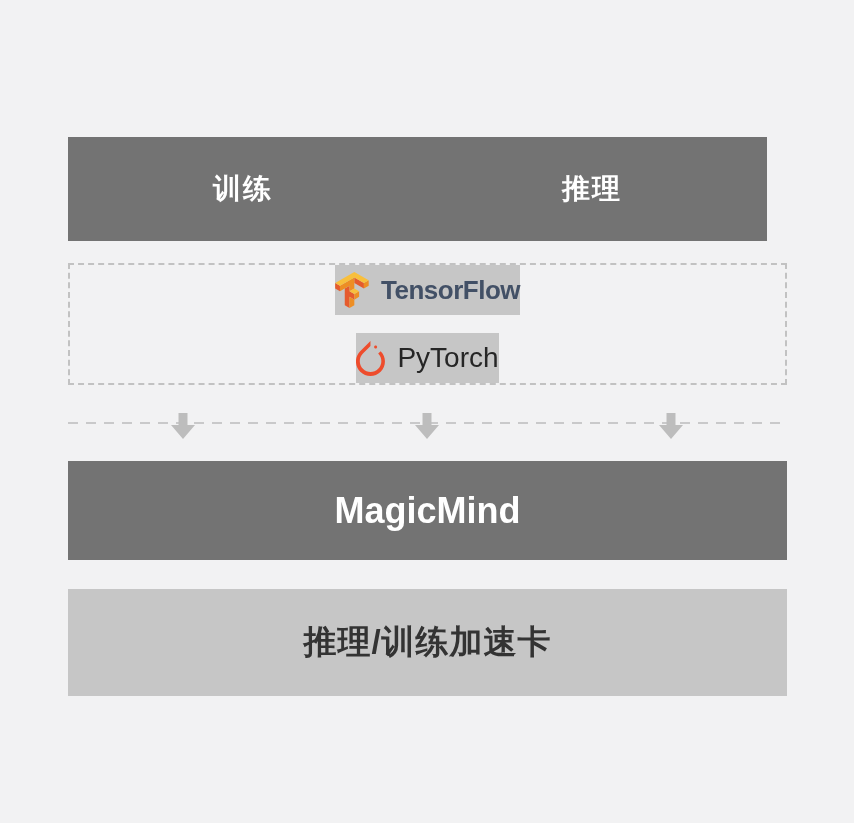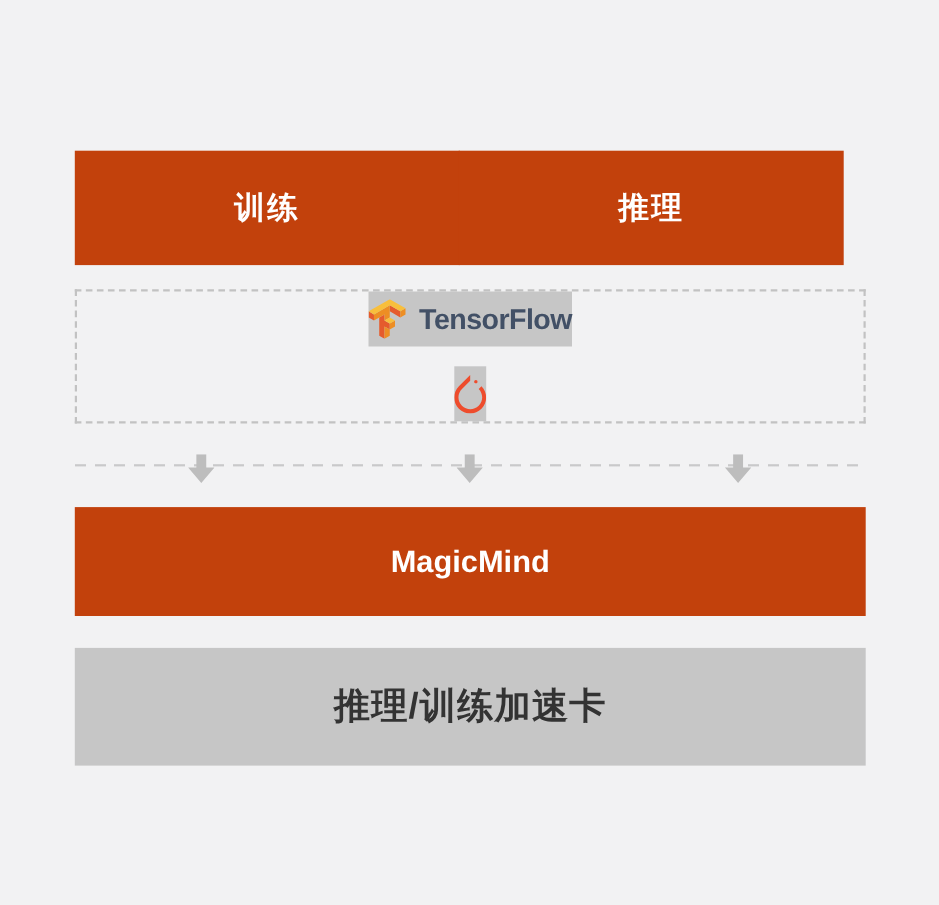--- a/index.html
+++ b/index.html
@@ -14,21 +14,21 @@
     position: relative;
     width: 854px;
     height: 823px;
     background: #f2f2f3;
     overflow: hidden;
     margin: 0 auto;
   }
 
   
   .blue-box {
-    background: #c2410c;
+    background: #737373;
     color: #ffffff;
     display: flex;
     align-items: center;
     justify-content: center;
     font-weight: 700;
   }
   .gray-box {
     background: #c6c6c6;
     display: flex;
     align-items: center;
@@ -118,21 +118,21 @@
     left: 68px;
     top: 461px;
     width: 719px;
     height: 99px;
     display: flex;
     gap: 14px;
   }
   .library-box {
     flex: 1 1 0;
     height: 99px;
-    font-size: 28px;
+    font-size: 36px;
   }
 
   
   .hardware-box {
     position: absolute;
     left: 68px;
     top: 589px;
     width: 719px;
     height: 107px;
     font-size: 33px;
@@ -166,20 +166,21 @@
       <span class="tf-wordmark">TensorFlow</span>
     </div>
 
     <div class="gray-box framework-box">
       <span class="fw-logo">
         <svg width="29" height="35" viewBox="0 0 256 310" aria-hidden="true">
           <path fill="#ee4c2c" d="M218.281 90.106c50.292 50.292 50.292 131.333 0 181.625-49.784 50.292-131.333 50.292-181.625 0-50.208-50.292-50.208-131.333 0-181.625L127.52 0v45.197l-8.131 8.131-58.224 58.223c-37.49 36.981-37.49 97.264 0 134.754 36.982 37.49 97.265 37.49 134.755 0 37.49-36.982 37.49-97.265 0-134.755l22.361-21.444Z"></path>
           <path fill="#ee4c2c" d="M173.085 66.389c7.49 0 13.561-6.072 13.561-13.562 0-7.49-6.071-13.561-13.561-13.561-7.49 0-13.562 6.071-13.562 13.561 0 7.49 6.072 13.562 13.562 13.562Z"></path>
         </svg>
       </span>
+      <span class="pt-wordmark">PyTorch</span>
     </div>
 
   </div>
 
   <div class="arrow-band">
     <div class="dash-line"></div>
     <span class="down-arrow a1">
       <svg width="24" height="26" viewBox="0 0 24 26" aria-hidden="true">
         <path d="M7.5 0 h9 v12 h7.5 L12 26 L0 12 h7.5 z" fill="#bdbdbd"></path>
       </svg>

